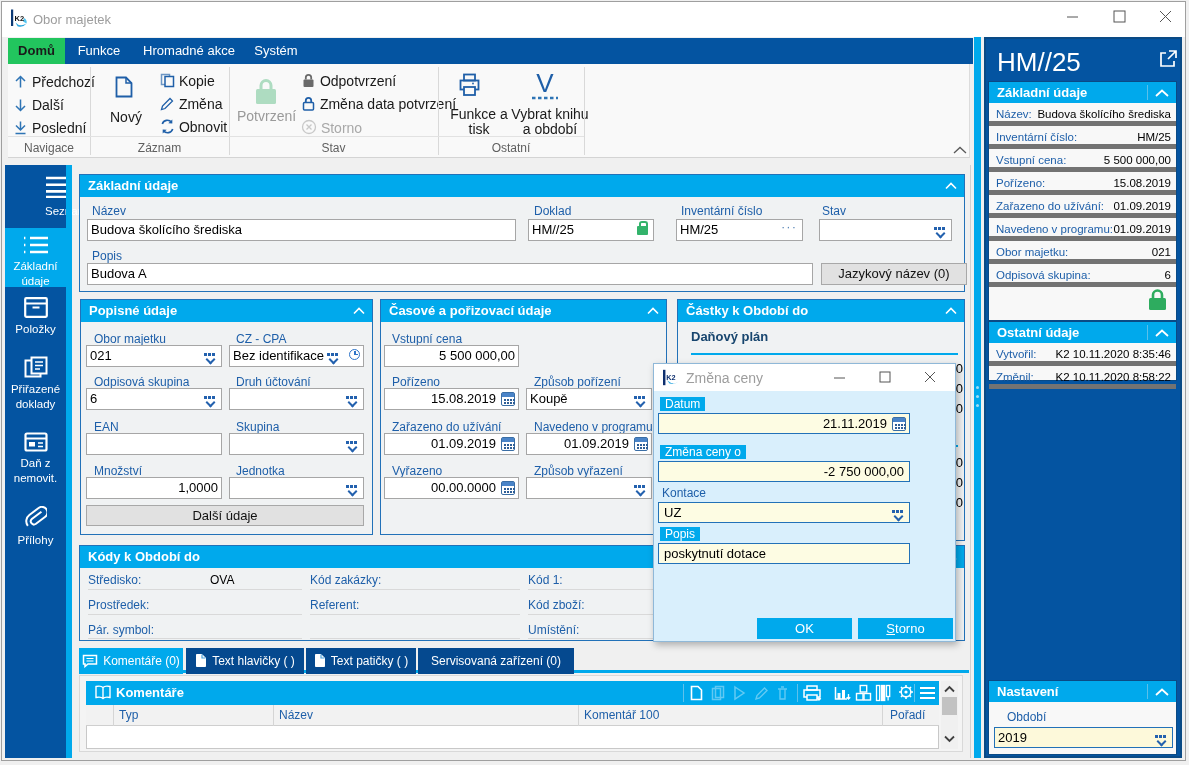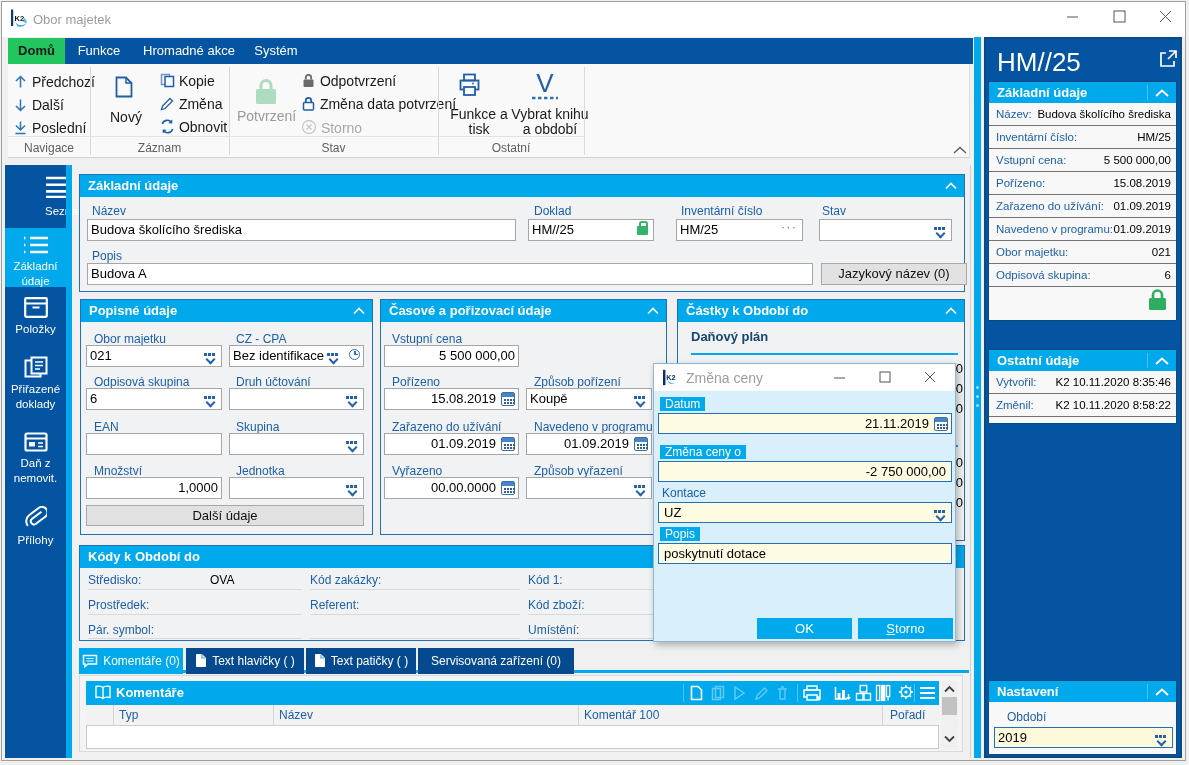--- a/index.html
+++ b/index.html
@@ -25,37 +25,37 @@
 .sidebar { position:absolute; left:5px; top:165px; width:61px; height:593px; background:#0454a1; }
 .sidecyan { position:absolute; left:66px; top:165px; width:6px; height:593px; background:#00a9ec; }
 .sideitem { position:absolute; left:0; width:61px; color:#fff; font-size:11.5px; text-align:center; }
 .sideitem.sel { background:#00a9ec; }
 
 .rdivider { position:absolute; left:974px; top:37px; width:7px; height:721px; background:#00a9ec; }
 .rpanel { position:absolute; left:984px; top:37px; width:198px; height:721px; background:#0454a1; border:2px solid #0a4a85; }
 .rtitle { position:absolute; left:11px; top:8px; color:#fff; font-size:26px; }
 .rsection { position:absolute; left:2px; width:189px; background:#f8f8f8; border:1px solid #0a4a85; }
 .rsechead { height:21px; background:#00a9ec; color:#fff; font-weight:bold; font-size:13px; line-height:21px; padding-left:8px; position:relative; }
-.rrow { position:relative; height:23px; border-bottom:1px solid #737373; font-size:11.5px; line-height:23px; }
+.rrow { position:relative; height:23px; border-bottom:5px solid #737373; font-size:11.5px; line-height:23px; }
 .rrow .l { position:absolute; left:7px; color:#1e5fa9; }
 .rrow .v { position:absolute; right:5px; color:#000; }
 .chev { position:absolute; right:6px; top:4px; }
 .vline { position:absolute; right:28px; top:3px; width:1px; height:15px; background:#5bc0ea; }
 
 .panel { position:absolute; background:#f0f2f3; border:1px solid #2271b8; }
 .phead { height:22px; background:#00a9ec; color:#fff; font-weight:bold; font-size:13px; line-height:22px; padding-left:8px; position:relative; }
 .flabel { position:absolute; color:#1e5fa9; font-size:12px; white-space:nowrap; }
 .finput { position:absolute; height:22px; background:#fff; border:1px solid #a6a6a6; font-size:13px; color:#000; line-height:20px; padding:0 3px; white-space:nowrap; }
 .finput.num { text-align:right; }
 .gbtn { position:absolute; background:#e1e1e1; border:1px solid #a8a8a8; font-size:13px; color:#111; text-align:center; }
 
 .dialog { position:absolute; left:653px; top:363px; width:303px; height:279px; background:#d9effc; border:1px solid #8fb8d8; box-shadow:2px 3px 7px rgba(0,0,0,0.28); }
 .dtitle { position:absolute; left:0; top:0; width:100%; height:27px; background:#fff; }
 .dchip { position:absolute; background:#00a9ec; color:#fff; font-size:12px; height:14px; line-height:15px; padding:0 5px; }
-.dinput { position:absolute; left:4px; width:294px; height:21px; background:#fdfce3; border:1px solid #2271b8; font-size:13px; line-height:19px; padding:0 5px; }
+.dinput { position:absolute; left:4px; width:252px; height:21px; background:#fdfce3; border:1px solid #2271b8; font-size:13px; line-height:19px; padding:0 5px; }
 .dbtn { position:absolute; width:95px; height:21px; background:#00a9ec; color:#fff; font-size:13px; text-align:center; line-height:21px; }
 
 .btab { position:absolute; top:648px; height:26px; color:#fff; font-size:12px; line-height:26px; text-align:center; }
 .btab svg { vertical-align:-3px; margin-right:5px; }
 
 .kl { position:absolute; color:#1e5fa9; font-size:12px; white-space:nowrap; }
 .kv { position:absolute; color:#000; font-size:12px; white-space:nowrap; }
 .kline { position:absolute; height:1px; background:#d9d9d9; }
 
 .pinput { position:absolute; height:22px; background:#fdf9da; border:2px solid #00a9ec; font-size:12px; color:#000; line-height:18px; padding:0 3px; white-space:nowrap; }
@@ -276,21 +276,21 @@
       <div class="rrow">
           <span class="l">Odpisová skupina:</span>
           <span class="v">6</span>
         </div>
       <div style="position:absolute; right:9px; bottom:5px;"><svg width="19" height="22" viewBox="0 0 19 22">
             <rect x="1" y="9" width="17" height="12" rx="1.5" fill="#2eac5f"></rect>
             <path d="M5 9 V6 a4.5 4.5 0 0 1 9 0 V9" fill="none" stroke="#2eac5f" stroke-width="2.6"></path>
           </svg></div>
     </div>
 
-    <div class="rsection" style="top:310px; height:75px;">
+    <div class="rsection" style="top:282px; height:60px;">
       <div class="rsechead">Ostatní údaje<div class="vline"></div><svg class="chev" style="top:6px;" width="16" height="10" viewBox="0 0 16 10">
             <path d="M2 8 L8 2.5 L14 8" stroke="#fff" stroke-width="1.8" fill="none"></path>
           </svg></div>
       <div class="rrow">
           <span class="l">Vytvořil:</span>
           <span class="v">K2 10.11.2020 8:35:46</span>
         </div>
       <div class="rrow">
           <span class="l">Změnil:</span>
           <span class="v">K2 10.11.2020 8:58:22</span>

